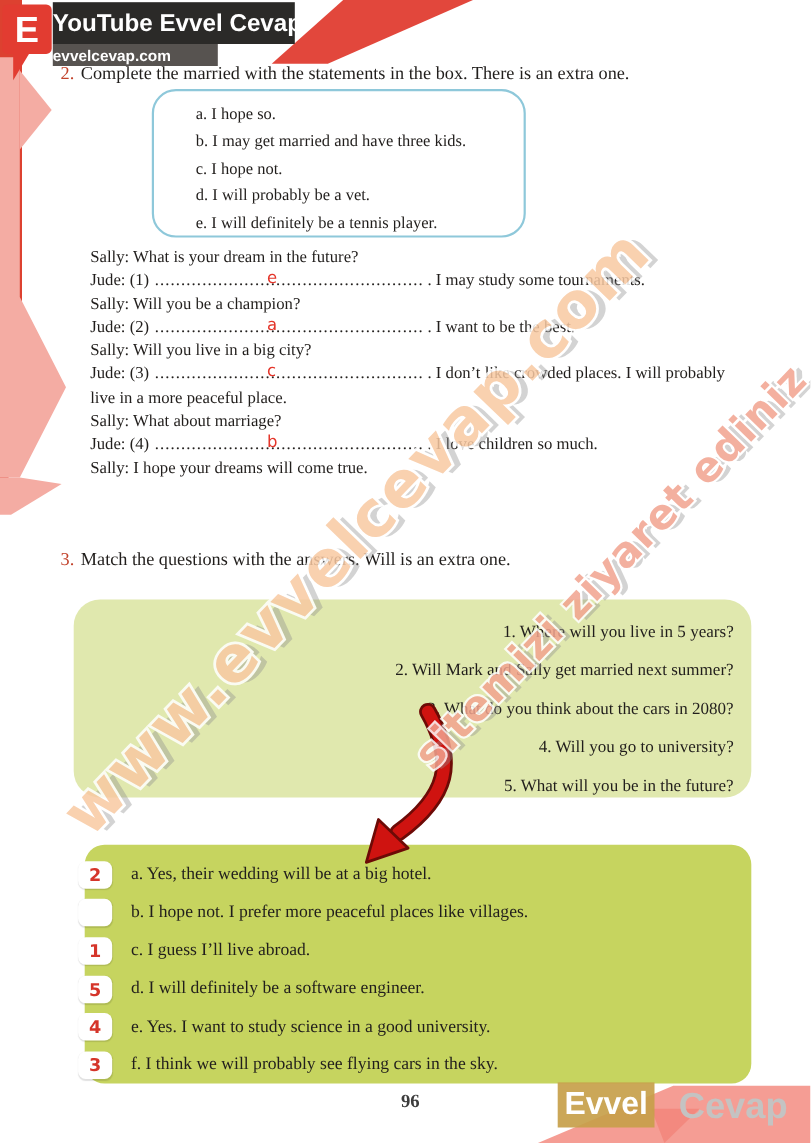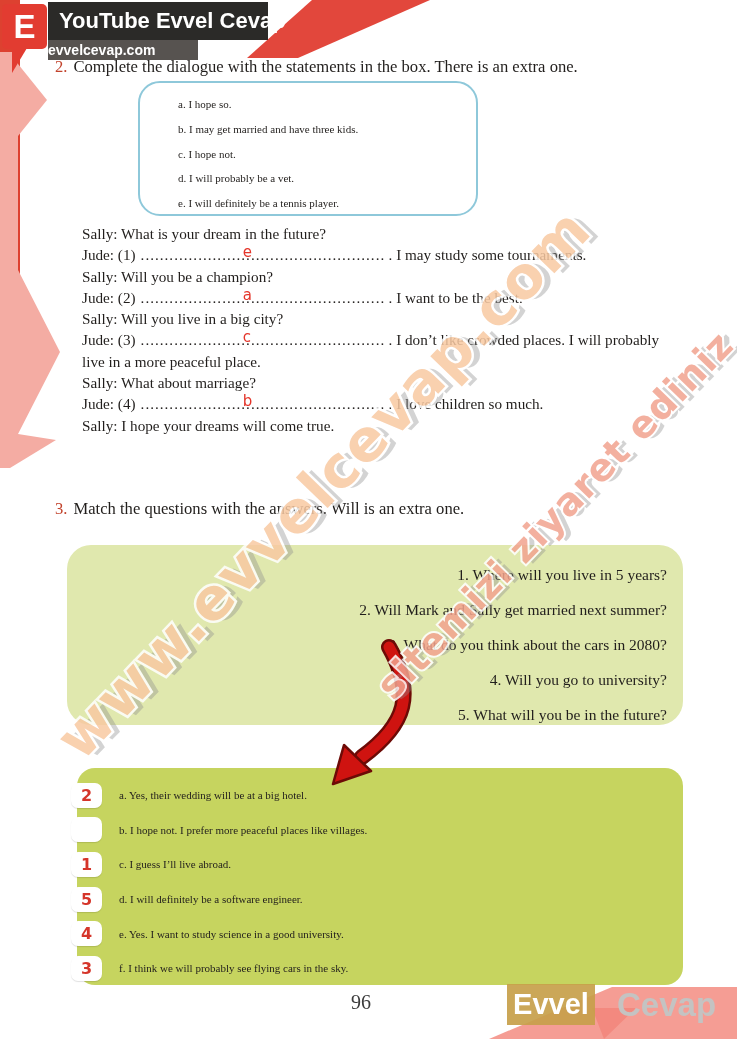--- a/index.html
+++ b/index.html
@@ -9,21 +9,21 @@
     overflow:hidden;
     font-family:"Liberation Serif","DejaVu Serif",serif; color:#211e1c;
   }
   svg.layer { position:absolute; left:0; top:0; pointer-events:none; }
 
   
   .hdr-dark {
     position:absolute; left:48px; top:2px; width:220px; height:38px;
     background:#2b2a28; color:#fff; z-index:72;
     font:bold 22px "Liberation Sans","DejaVu Sans",sans-serif;
-    line-height:38px; padding-left:11px; white-space:nowrap;
+    line-height:38px; white-space:nowrap;
   }
   .hdr-gray {
     position:absolute; left:48px; top:40px; width:150px; height:20px;
     background:#575350; color:#fff; z-index:72;
     font:bold 14px "Liberation Sans","DejaVu Sans",sans-serif;
     line-height:20px; white-space:nowrap;
   }
   .e-badge {
     position:absolute; left:2px; top:4px; width:45px; height:45px;
     background:#e23c31; border-radius:5px; z-index:73;
@@ -40,21 +40,21 @@
   .heading .hnum { color:#c2432c; margin-right:6px; }
   #h2 { left:55px; top:57px; }
   #h3 { left:55px; top:499px; }
 
   
   .options-box {
     position:absolute; left:138px; top:81px; width:340px; height:135px;
     border:2px solid #8ec8da; border-radius:22px; z-index:10;
     padding:9px 0 0 38px; background:#fff;
   }
-  .opt-line { font-size:11px; line-height:24.8px; white-space:nowrap; }
+  .opt-line { font-size:15px; line-height:24.8px; white-space:nowrap; }
 
   
   .dialogue { position:absolute; left:82px; top:223px; width:610px; z-index:10; }
   .dia-line { height:21.3px; line-height:21.3px; font-size:15.2px; white-space:nowrap; }
   .gap-prefix { margin-right:5px;text-align:right; }
   .gap-suffix { margin-left:5px; }
   .dots {
     display:inline-block; width:243px; height:21.3px; line-height:21.3px;
     overflow:hidden; white-space:nowrap; position:relative; vertical-align:bottom;
     letter-spacing:1px;
@@ -76,26 +76,26 @@
     background:#c6d45f; border-radius:18px; padding:10px 0 0 0; z-index:10;
   }
   .a-row { display:flex; align-items:center; height:34.6px; }
   .numbox {
     width:31px; height:25px; background:#ffffff; border-radius:7px; flex:none;
     margin-left:-6px; margin-right:17px;
     display:flex; align-items:center; justify-content:center;
     color:#d5352a; font:bold 16px "DejaVu Sans","Liberation Sans",sans-serif;
     box-shadow:0 1px 1px rgba(0,0,0,.12);
   }
-  .a-text { font-size:11px; white-space:nowrap; }
+  .a-text { font-size:16px; white-space:nowrap; }
 
   
   .page-number {
-    position:absolute; left:336px; top:991px; width:50px; text-align:center;
-    font-size:20px; color:#3c3c3c; z-index:10;
+    position:absolute; left:348px; top:991px; width:50px; text-align:center;
+    font-size:17px; color:#3c3c3c; z-index:10;font-weight:bold;
   }
   .logo-gold {
     position:absolute; left:507px; top:984px; width:88px; height:41px;
     background:rgba(199,159,74,.92); z-index:66;
     display:flex; align-items:center; justify-content:center;
     color:#fff; font:bold 29px "Liberation Sans","DejaVu Sans",sans-serif;
   }
   .logo-gray {
     position:absolute; left:617px; top:986px; z-index:66;
     color:#c4c3c2; font:bold 33px "Liberation Sans","DejaVu Sans",sans-serif;
@@ -118,21 +118,21 @@
   </svg>
 
   <div class="e-badge">
     <span>E</span>
   </div>
   <div class="e-tail"></div>
   <div class="hdr-dark">YouTube Evvel Cevap</div>
   <div class="hdr-gray">evvelcevap.com</div>
 
   <div class="heading" id="h2">
-    <span class="hnum">2.</span><span>Complete the dialogue with the statements in the box. There is an extra one.</span>
+    <span class="hnum">2.</span><span>Complete the married with the statements in the box. There is an extra one.</span>
   </div>
 
   <div class="options-box">
 
       <div class="opt-line">a. I hope so.</div>
 
       <div class="opt-line">b. I may get married and have three kids.</div>
 
       <div class="opt-line">c. I hope not.</div>
 

